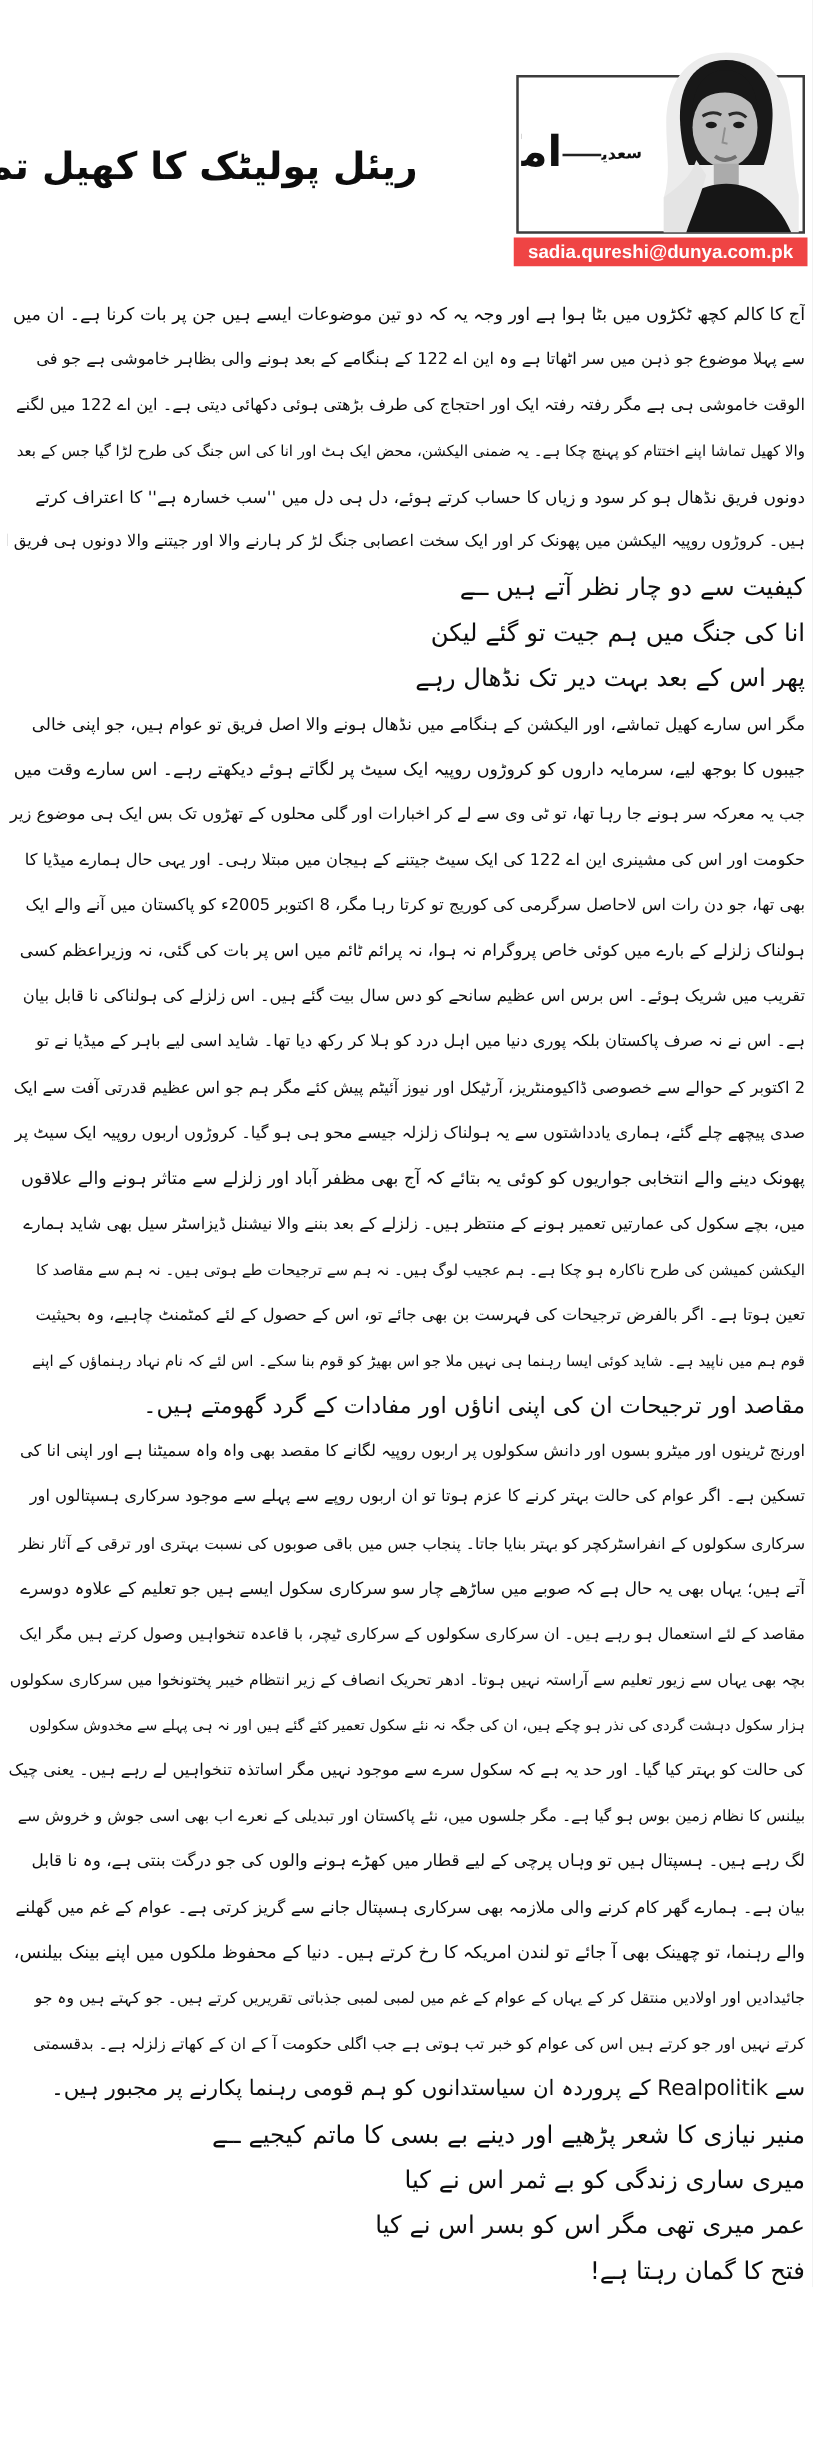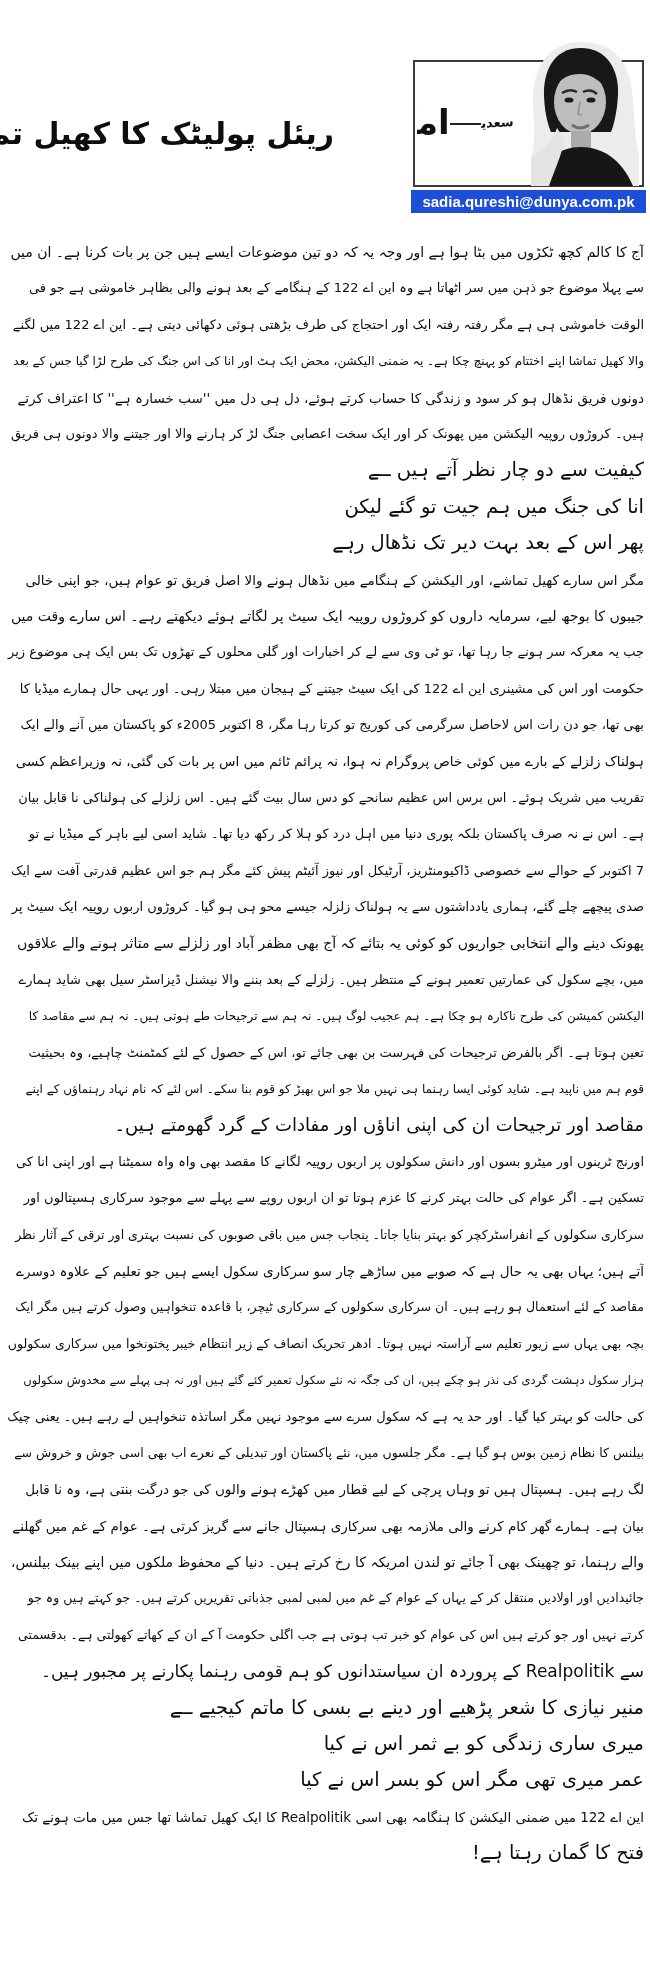--- a/index.html
+++ b/index.html
@@ -10,21 +10,21 @@
   .masthead-box{position:absolute;left:413px;top:60px;width:231px;height:127px;
                 border:2px solid #3c3c3c;box-sizing:border-box;background:#fff}
   .title-col{position:absolute;left:2px;top:0;bottom:0;width:97px;display:flex;
              flex-direction:row;justify-content:center;align-items:center;padding-bottom:2px}
   .column-title{font-weight:bold;font-size:44px;line-height:1.02;direction:rtl;width:95px;text-align:center}
   .title-rule{width:92px;border-top:2px solid #222;margin:3px 0 1px}
   .author-name{font-weight:bold;font-size:19px;direction:rtl;width:95px;text-align:center;
                transform:rotate(-3deg)}
   .photo{position:absolute;left:517px;top:36px;width:128px;height:150px}
   .photo svg{display:block}
-  .email-bar{position:absolute;left:411px;top:190px;width:235px;height:23px;background:#1d4ed8;
+  .email-bar{position:absolute;left:411px;top:190px;width:235px;height:23px;background:#ef4444;
              color:#fff;font-family:"Liberation Sans",sans-serif;font-weight:bold;font-size:15px;
              display:flex;align-items:center;justify-content:center;direction:ltr}
   .article{position:absolute;left:6px;top:234px;width:638px}
   .bl{height:36.4px;line-height:36.4px;font-size:19.5px;direction:rtl;text-align:right;
       white-space:nowrap;overflow:hidden;color:#0d0d0d}
   .bl.left{text-align:right}
   .fit{white-space:nowrap;overflow:hidden}
 </style>
 </head>
 <body>
@@ -59,56 +59,55 @@
     </svg>
   </div>
 
   <div class="email-bar">sadia.qureshi@dunya.com.pk</div>
 
   <div class="article">
       <div class="bl" style="font-size: 14px;">آج کا کالم کچھ ٹکڑوں میں بٹا ہوا ہے اور وجہ یہ کہ دو تین موضوعات ایسے ہیں جن پر بات کرنا ہے۔ ان میں</div>
       <div class="bl" style="font-size: 13px;">سے پہلا موضوع جو ذہن میں سر اٹھاتا ہے وہ این اے 122 کے ہنگامے کے بعد ہونے والی بظاہر خاموشی ہے جو فی</div>
       <div class="bl" style="font-size: 13px;">الوقت خاموشی ہی ہے مگر رفتہ رفتہ ایک اور احتجاج کی طرف بڑھتی ہوئی دکھائی دیتی ہے۔ این اے 122 میں لگنے</div>
       <div class="bl" style="font-size: 12px;">والا کھیل تماشا اپنے اختتام کو پہنچ چکا ہے۔ یہ ضمنی الیکشن، محض ایک ہٹ اور انا کی اس جنگ کی طرح لڑا گیا جس کے بعد</div>
-      <div class="bl" style="font-size: 13.5px;">دونوں فریق نڈھال ہو کر سود و زندگی کا حساب کرتے ہوئے، دل ہی دل میں ''سب خسارہ ہے'' کا اعتراف کرتے</div>
+      <div class="bl" style="font-size: 13.5px;">دونوں فریق نڈھال ہو کر سود و زیاں کا حساب کرتے ہوئے، دل ہی دل میں ''سب خسارہ ہے'' کا اعتراف کرتے</div>
       <div class="bl" style="font-size: 13px;">ہیں۔ کروڑوں روپیہ الیکشن میں پھونک کر اور ایک سخت اعصابی جنگ لڑ کر ہارنے والا اور جیتنے والا دونوں ہی فریق اس</div>
       <div class="bl left">کیفیت سے دو چار نظر آتے ہیں ــے</div>
       <div class="bl left" style="padding-left: 40px;">انا کی جنگ میں ہم جیت تو گئے لیکن</div>
       <div class="bl left" style="padding-left: 12px;">پھر اس کے بعد بہت دیر تک نڈھال رہے</div>
       <div class="bl" style="font-size: 13.5px;">مگر اس سارے کھیل تماشے، اور الیکشن کے ہنگامے میں نڈھال ہونے والا اصل فریق تو عوام ہیں، جو اپنی خالی</div>
       <div class="bl" style="font-size: 14px;">جیبوں کا بوجھ لیے، سرمایہ داروں کو کروڑوں روپیہ ایک سیٹ پر لگاتے ہوئے دیکھتے رہے۔ اس سارے وقت میں</div>
       <div class="bl" style="font-size: 13px;">جب یہ معرکہ سر ہونے جا رہا تھا، تو ٹی وی سے لے کر اخبارات اور گلی محلوں کے تھڑوں تک بس ایک ہی موضوع زیر</div>
       <div class="bl" style="font-size: 13px;">حکومت اور اس کی مشینری این اے 122 کی ایک سیٹ جیتنے کے ہیجان میں مبتلا رہی۔ اور یہی حال ہمارے میڈیا کا</div>
       <div class="bl" style="font-size: 13px;">بھی تھا، جو دن رات اس لاحاصل سرگرمی کی کوریج تو کرتا رہا مگر، 8 اکتوبر 2005ء کو پاکستان میں آنے والے ایک</div>
       <div class="bl" style="font-size: 13.5px;">ہولناک زلزلے کے بارے میں کوئی خاص پروگرام نہ ہوا، نہ پرائم ٹائم میں اس پر بات کی گئی، نہ وزیراعظم کسی</div>
       <div class="bl" style="font-size: 13px;">تقریب میں شریک ہوئے۔ اس برس اس عظیم سانحے کو دس سال بیت گئے ہیں۔ اس زلزلے کی ہولناکی نا قابل بیان</div>
       <div class="bl" style="font-size: 13px;">ہے۔ اس نے نہ صرف پاکستان بلکہ پوری دنیا میں اہل درد کو ہلا کر رکھ دیا تھا۔ شاید اسی لیے باہر کے میڈیا نے تو</div>
-      <div class="bl" style="font-size: 13px;">7 اکتوبر کے حوالے سے خصوصی ڈاکیومنٹریز، آرٹیکل اور نیوز آئیٹم پیش کئے مگر ہم جو اس عظیم قدرتی آفت سے ایک</div>
+      <div class="bl" style="font-size: 13px;">2 اکتوبر کے حوالے سے خصوصی ڈاکیومنٹریز، آرٹیکل اور نیوز آئیٹم پیش کئے مگر ہم جو اس عظیم قدرتی آفت سے ایک</div>
       <div class="bl" style="font-size: 13px;">صدی پیچھے چلے گئے، ہماری یادداشتوں سے یہ ہولناک زلزلہ جیسے محو ہی ہو گیا۔ کروڑوں اربوں روپیہ ایک سیٹ پر</div>
       <div class="bl" style="font-size: 14px;">پھونک دینے والے انتخابی جواریوں کو کوئی یہ بتائے کہ آج بھی مظفر آباد اور زلزلے سے متاثر ہونے والے علاقوں</div>
       <div class="bl" style="font-size: 13px;">میں، بچے سکول کی عمارتیں تعمیر ہونے کے منتظر ہیں۔ زلزلے کے بعد بننے والا نیشنل ڈیزاسٹر سیل بھی شاید ہمارے</div>
       <div class="bl" style="font-size: 12px;">الیکشن کمیشن کی طرح ناکارہ ہو چکا ہے۔ ہم عجیب لوگ ہیں۔ نہ ہم سے ترجیحات طے ہوتی ہیں۔ نہ ہم سے مقاصد کا</div>
       <div class="bl" style="font-size: 13px;">تعین ہوتا ہے۔ اگر بالفرض ترجیحات کی فہرست بن بھی جائے تو، اس کے حصول کے لئے کمٹمنٹ چاہیے، وہ بحیثیت</div>
       <div class="bl" style="font-size: 12px;">قوم ہم میں ناپید ہے۔ شاید کوئی ایسا رہنما ہی نہیں ملا جو اس بھیڑ کو قوم بنا سکے۔ اس لئے کہ نام نہاد رہنماؤں کے اپنے</div>
       <div class="bl left" style="padding-left: 95px; font-size: 18px;">مقاصد اور ترجیحات ان کی اپنی اناؤں اور مفادات کے گرد گھومتے ہیں۔</div>
       <div class="bl" style="font-size: 13px;">اورنج ٹرینوں اور میٹرو بسوں اور دانش سکولوں پر اربوں روپیہ لگانے کا مقصد بھی واہ واہ سمیٹنا ہے اور اپنی انا کی</div>
       <div class="bl" style="font-size: 13px;">تسکین ہے۔ اگر عوام کی حالت بہتر کرنے کا عزم ہوتا تو ان اربوں روپے سے پہلے سے موجود سرکاری ہسپتالوں اور</div>
       <div class="bl" style="font-size: 12.5px;">سرکاری سکولوں کے انفراسٹرکچر کو بہتر بنایا جاتا۔ پنجاب جس میں باقی صوبوں کی نسبت بہتری اور ترقی کے آثار نظر</div>
       <div class="bl" style="font-size: 13.5px;">آتے ہیں؛ یہاں بھی یہ حال ہے کہ صوبے میں ساڑھے چار سو سرکاری سکول ایسے ہیں جو تعلیم کے علاوہ دوسرے</div>
       <div class="bl" style="font-size: 12.5px;">مقاصد کے لئے استعمال ہو رہے ہیں۔ ان سرکاری سکولوں کے سرکاری ٹیچر، با قاعدہ تنخواہیں وصول کرتے ہیں مگر ایک</div>
       <div class="bl" style="font-size: 12.5px;">بچہ بھی یہاں سے زیور تعلیم سے آراستہ نہیں ہوتا۔ ادھر تحریک انصاف کے زیر انتظام خیبر پختونخوا میں سرکاری سکولوں</div>
       <div class="bl" style="font-size: 11.5px;">ہزار سکول دہشت گردی کی نذر ہو چکے ہیں، ان کی جگہ نہ نئے سکول تعمیر کئے گئے ہیں اور نہ ہی پہلے سے مخدوش سکولوں</div>
       <div class="bl" style="font-size: 13px;">کی حالت کو بہتر کیا گیا۔ اور حد یہ ہے کہ سکول سرے سے موجود نہیں مگر اساتذہ تنخواہیں لے رہے ہیں۔ یعنی چیک اینڈ</div>
       <div class="bl" style="font-size: 12.5px;">بیلنس کا نظام زمین بوس ہو گیا ہے۔ مگر جلسوں میں، نئے پاکستان اور تبدیلی کے نعرے اب بھی اسی جوش و خروش سے</div>
       <div class="bl" style="font-size: 13.5px;">لگ رہے ہیں۔ ہسپتال ہیں تو وہاں پرچی کے لیے قطار میں کھڑے ہونے والوں کی جو درگت بنتی ہے، وہ نا قابل</div>
       <div class="bl" style="font-size: 13.5px;">بیان ہے۔ ہمارے گھر کام کرنے والی ملازمہ بھی سرکاری ہسپتال جانے سے گریز کرتی ہے۔ عوام کے غم میں گھلنے</div>
       <div class="bl" style="font-size: 14px;">والے رہنما، تو چھینک بھی آ جائے تو لندن امریکہ کا رخ کرتے ہیں۔ دنیا کے محفوظ ملکوں میں اپنے بینک بیلنس،</div>
       <div class="bl" style="font-size: 12.5px;">جائیدادیں اور اولادیں منتقل کر کے یہاں کے عوام کے غم میں لمبی لمبی جذباتی تقریریں کرتے ہیں۔ جو کہتے ہیں وہ جو</div>
-      <div class="bl" style="font-size: 12.5px;">کرتے نہیں اور جو کرتے ہیں اس کی عوام کو خبر تب ہوتی ہے جب اگلی حکومت آ کے ان کے کھاتے کھولتی ہے۔ بدقسمتی</div>
+      <div class="bl" style="font-size: 12.5px;">کرتے نہیں اور جو کرتے ہیں اس کی عوام کو خبر تب ہوتی ہے جب اگلی حکومت آ کے ان کے کھاتے زلزلہ ہے۔ بدقسمتی</div>
       <div class="bl left" style="padding-left: 35px; font-size: 17px;">سے Realpolitik کے پروردہ ان سیاستدانوں کو ہم قومی رہنما پکارنے پر مجبور ہیں۔</div>
       <div class="bl left" style="padding-left: 95px;">منیر نیازی کا شعر پڑھیے اور دینے بے بسی کا ماتم کیجیے ــے</div>
       <div class="bl left" style="padding-left: 140px;">میری ساری زندگی کو بے ثمر اس نے کیا</div>
       <div class="bl left" style="padding-left: 30px;">عمر میری تھی مگر اس کو بسر اس نے کیا</div>
-      <div class="bl" style="font-size: 13.5px;">این اے 122 میں ضمنی الیکشن کا ہنگامہ بھی اسی Realpolitik کا ایک کھیل تماشا تھا جس میں مات ہونے تک</div>
       <div class="bl left">فتح کا گمان رہتا ہے!</div>
     </div>
 
 </div>
 
 </body></html>

